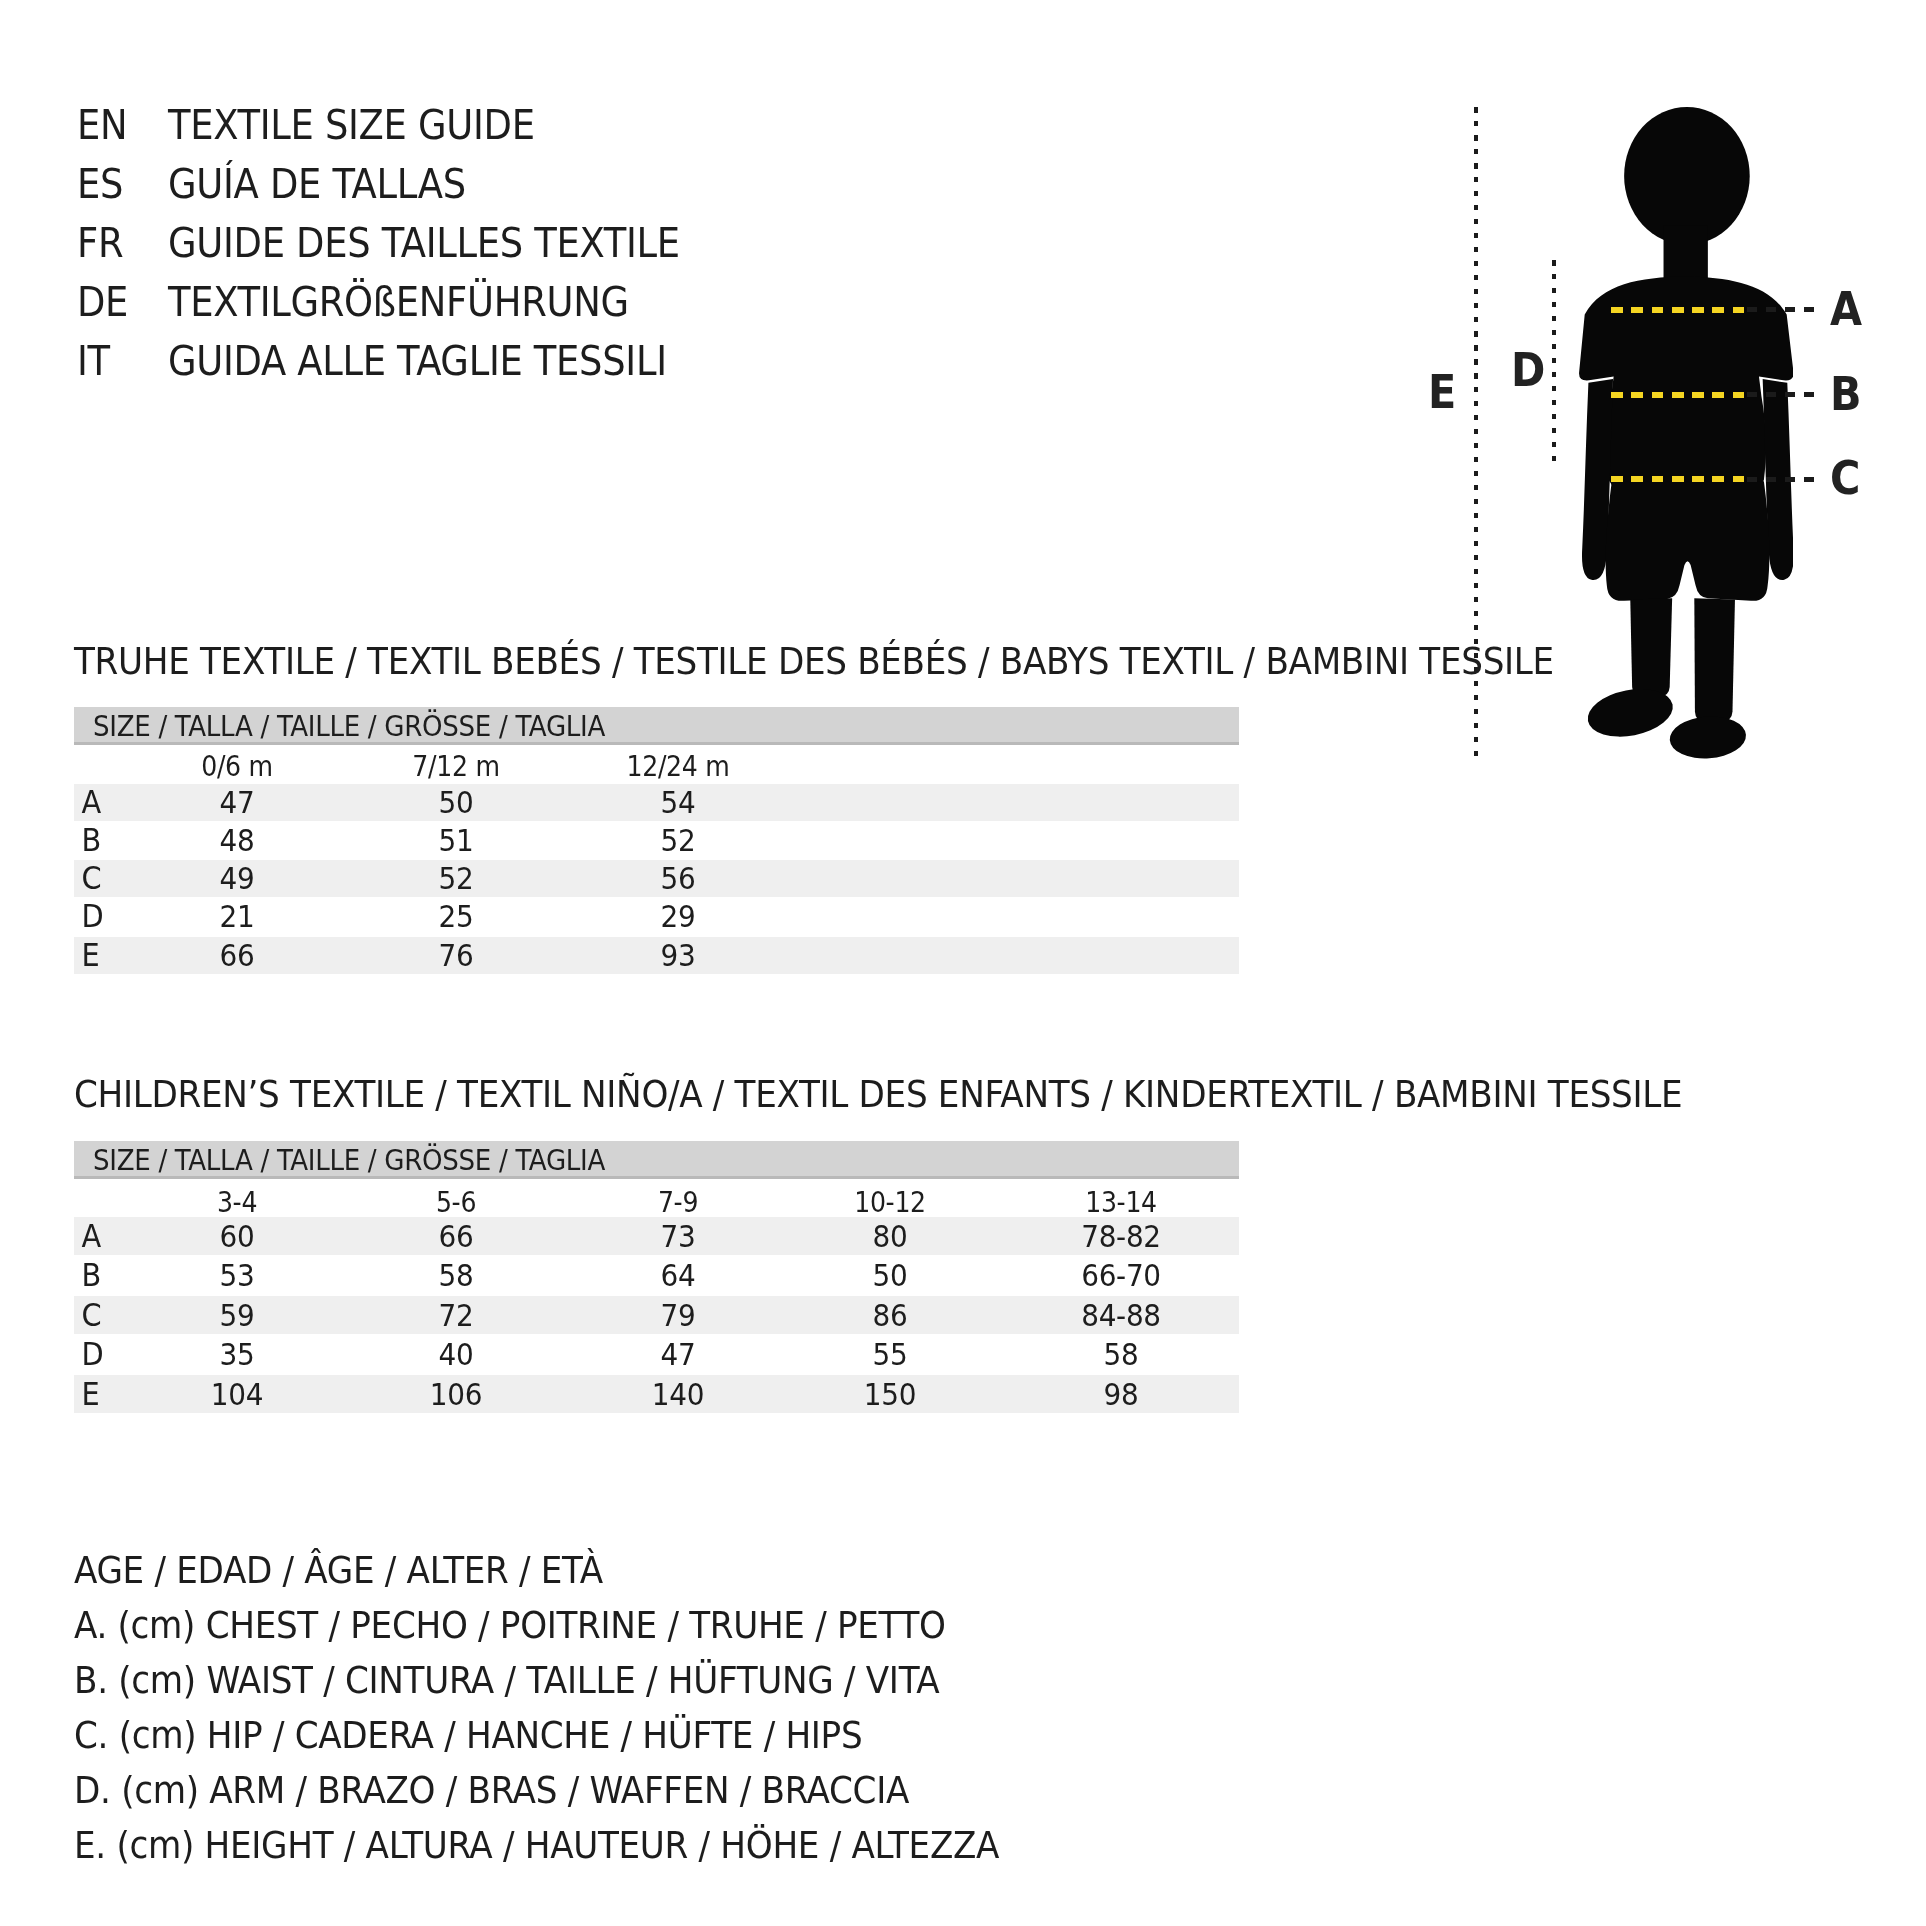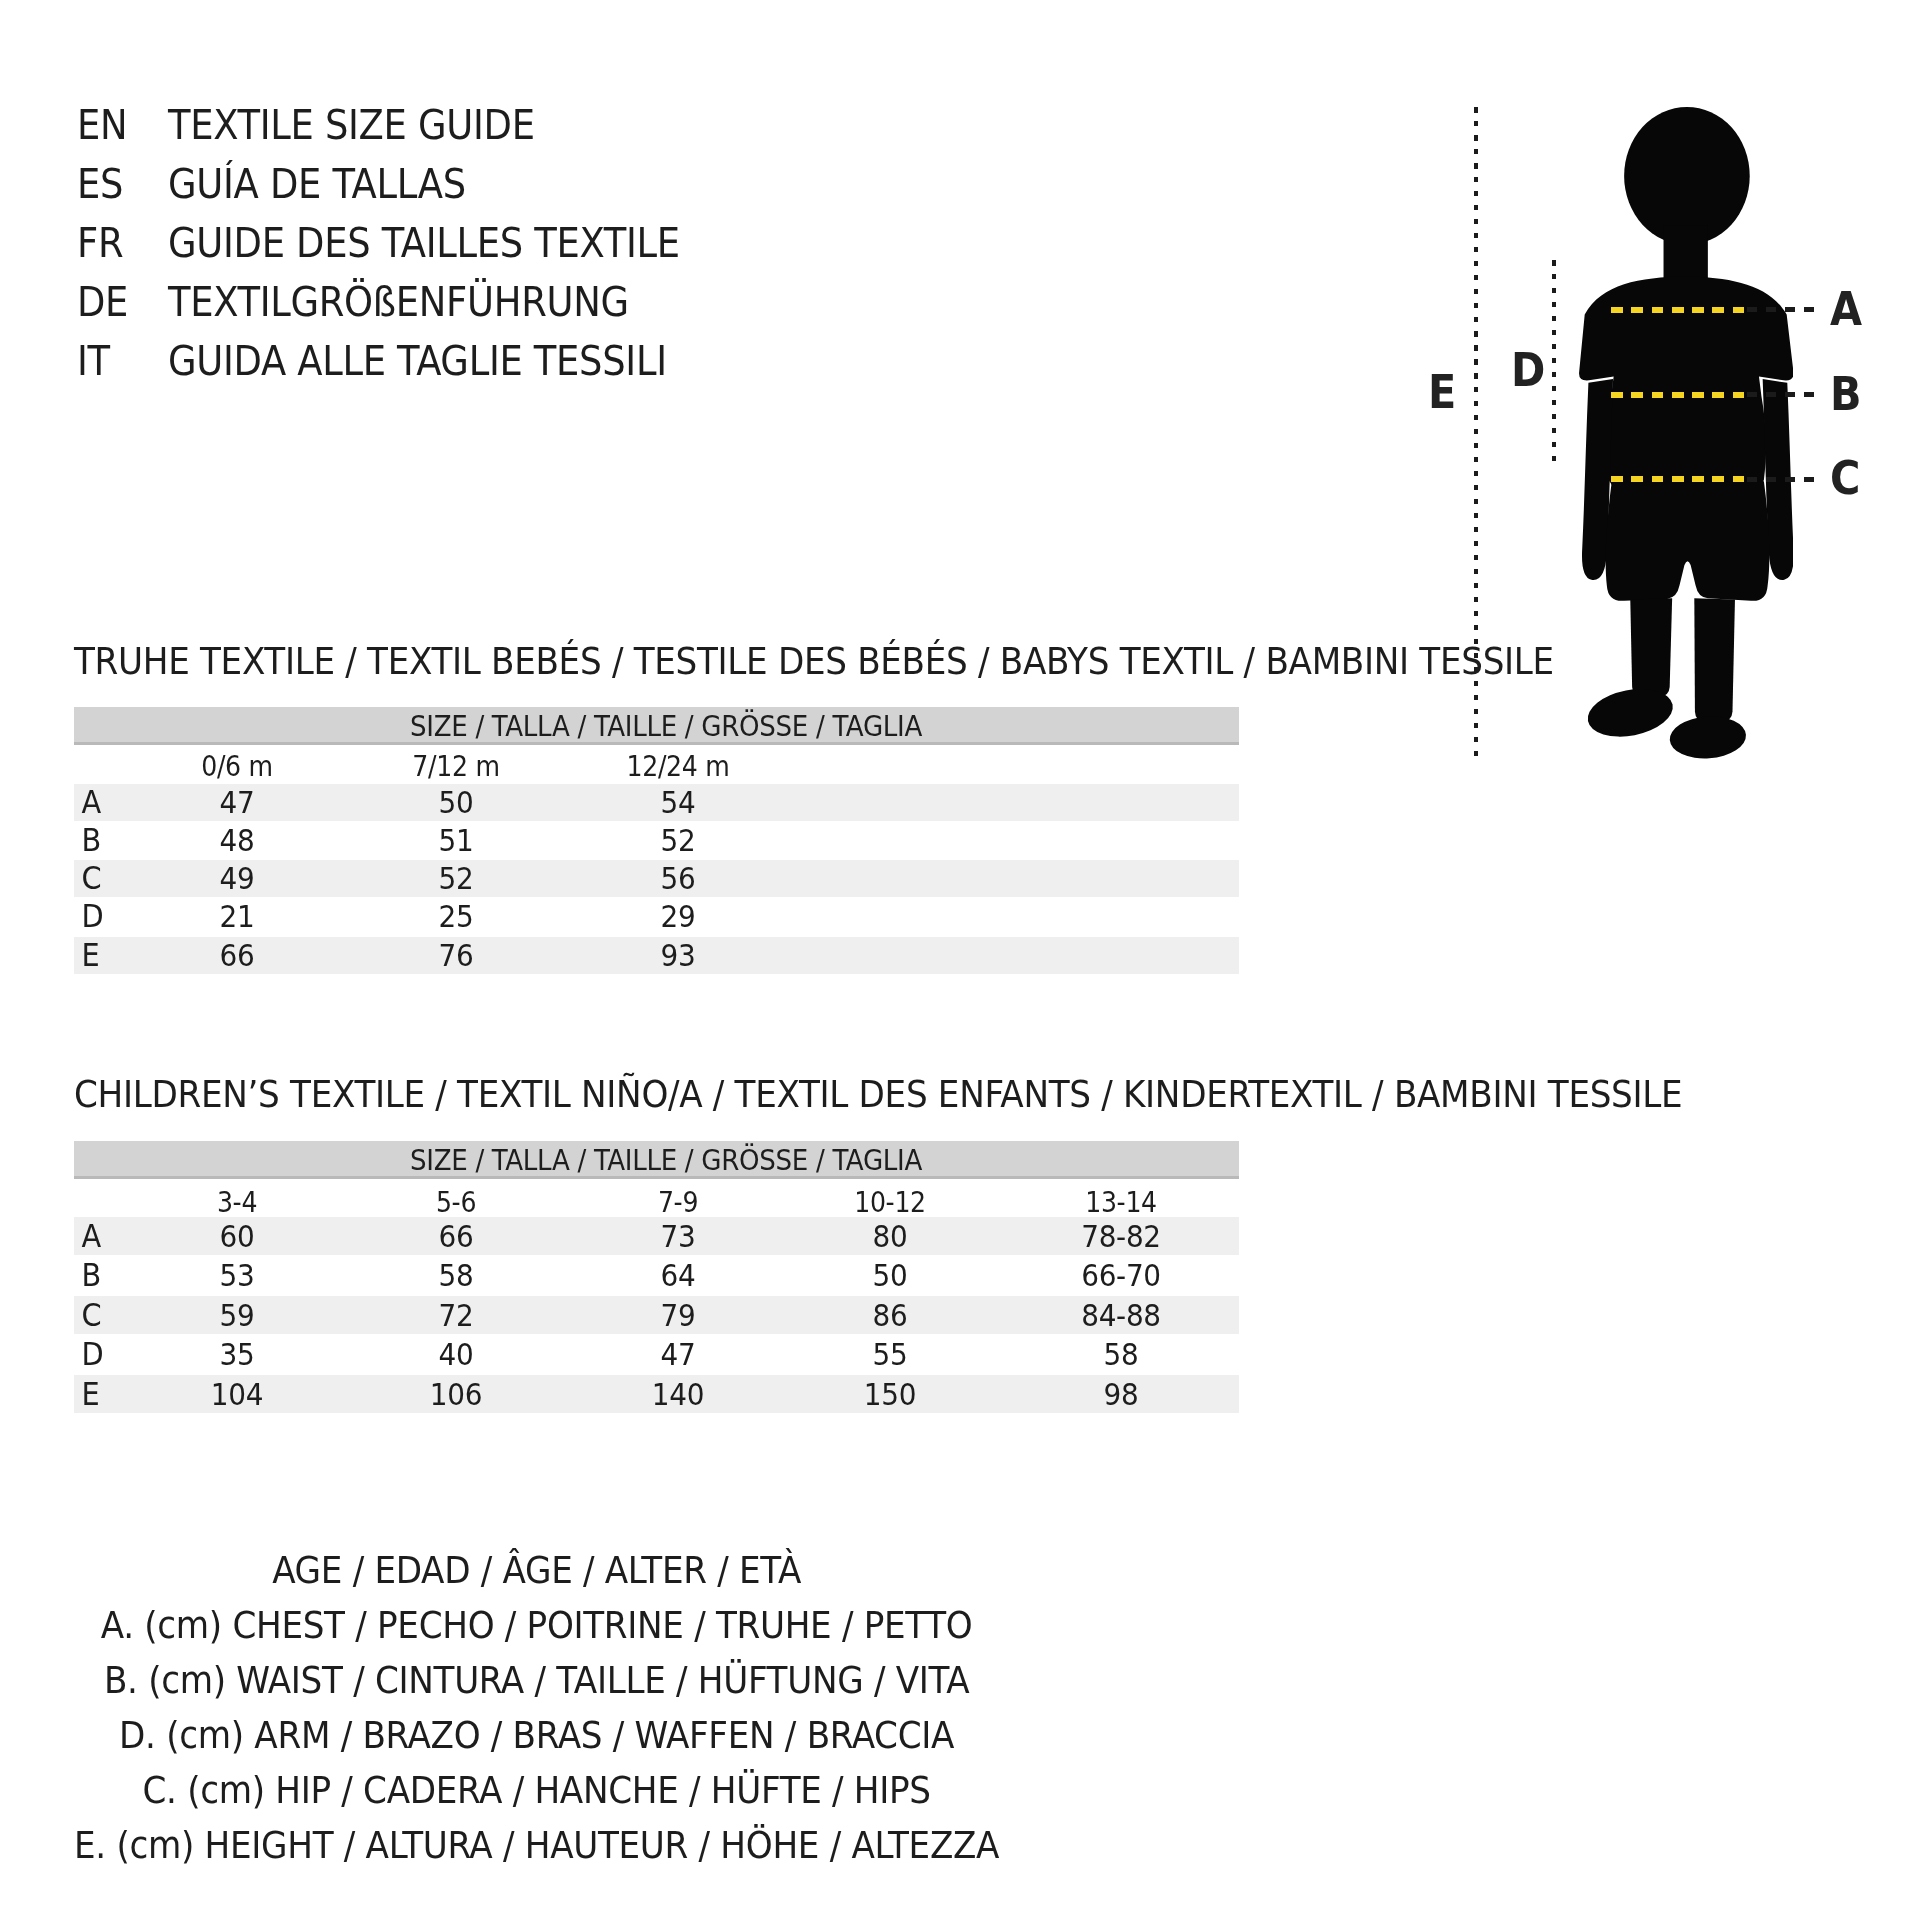--- a/index.html
+++ b/index.html
@@ -5,21 +5,20 @@
   html,body{margin:0;padding:0;background:#ffffff;}
   .page{
     position:relative;
     width:1926px;height:1926px;
     background:#ffffff;
     overflow:hidden;
     font-family:"DejaVu Sans","Liberation Sans",sans-serif;
     font-stretch:condensed;
     letter-spacing:-0.3px;
     color:#1d1d1d;
-    text-align:center;
     -webkit-font-smoothing:antialiased;
   }
   
   .lang-block{position:absolute;left:0;top:96px;}
   .lang-row{position:relative;height:59px;line-height:59px;font-size:41px;white-space:nowrap;}
   .lang-code{position:absolute;left:77px;}
   .lang-title{position:absolute;left:168px;}
   
   .sec-heading{position:absolute;left:74px;font-size:38px;line-height:46px;white-space:nowrap;}
   
@@ -212,19 +211,19 @@
     <span class="cv c2">106</span>
     <span class="cv c3">140</span>
     <span class="cv c4">150</span>
     <span class="cv c5">98</span>
   </div>
 
   <div class="legend-block">
     <div class="legend-line">AGE / EDAD / ÂGE / ALTER / ETÀ</div>
     <div class="legend-line">A. (cm) CHEST / PECHO / POITRINE / TRUHE / PETTO</div>
     <div class="legend-line">B. (cm) WAIST / CINTURA / TAILLE / HÜFTUNG / VITA</div>
+    <div class="legend-line">C. (cm) HIP / CADERA / HANCHE / HÜFTE / HIPS</div>
     <div class="legend-line">D. (cm) ARM / BRAZO / BRAS / WAFFEN / BRACCIA</div>
-    <div class="legend-line">C. (cm) HIP / CADERA / HANCHE / HÜFTE / HIPS</div>
     <div class="legend-line">E. (cm) HEIGHT / ALTURA / HAUTEUR / HÖHE / ALTEZZA</div>
   </div>
 
 </div>
 
 
 </body></html>

